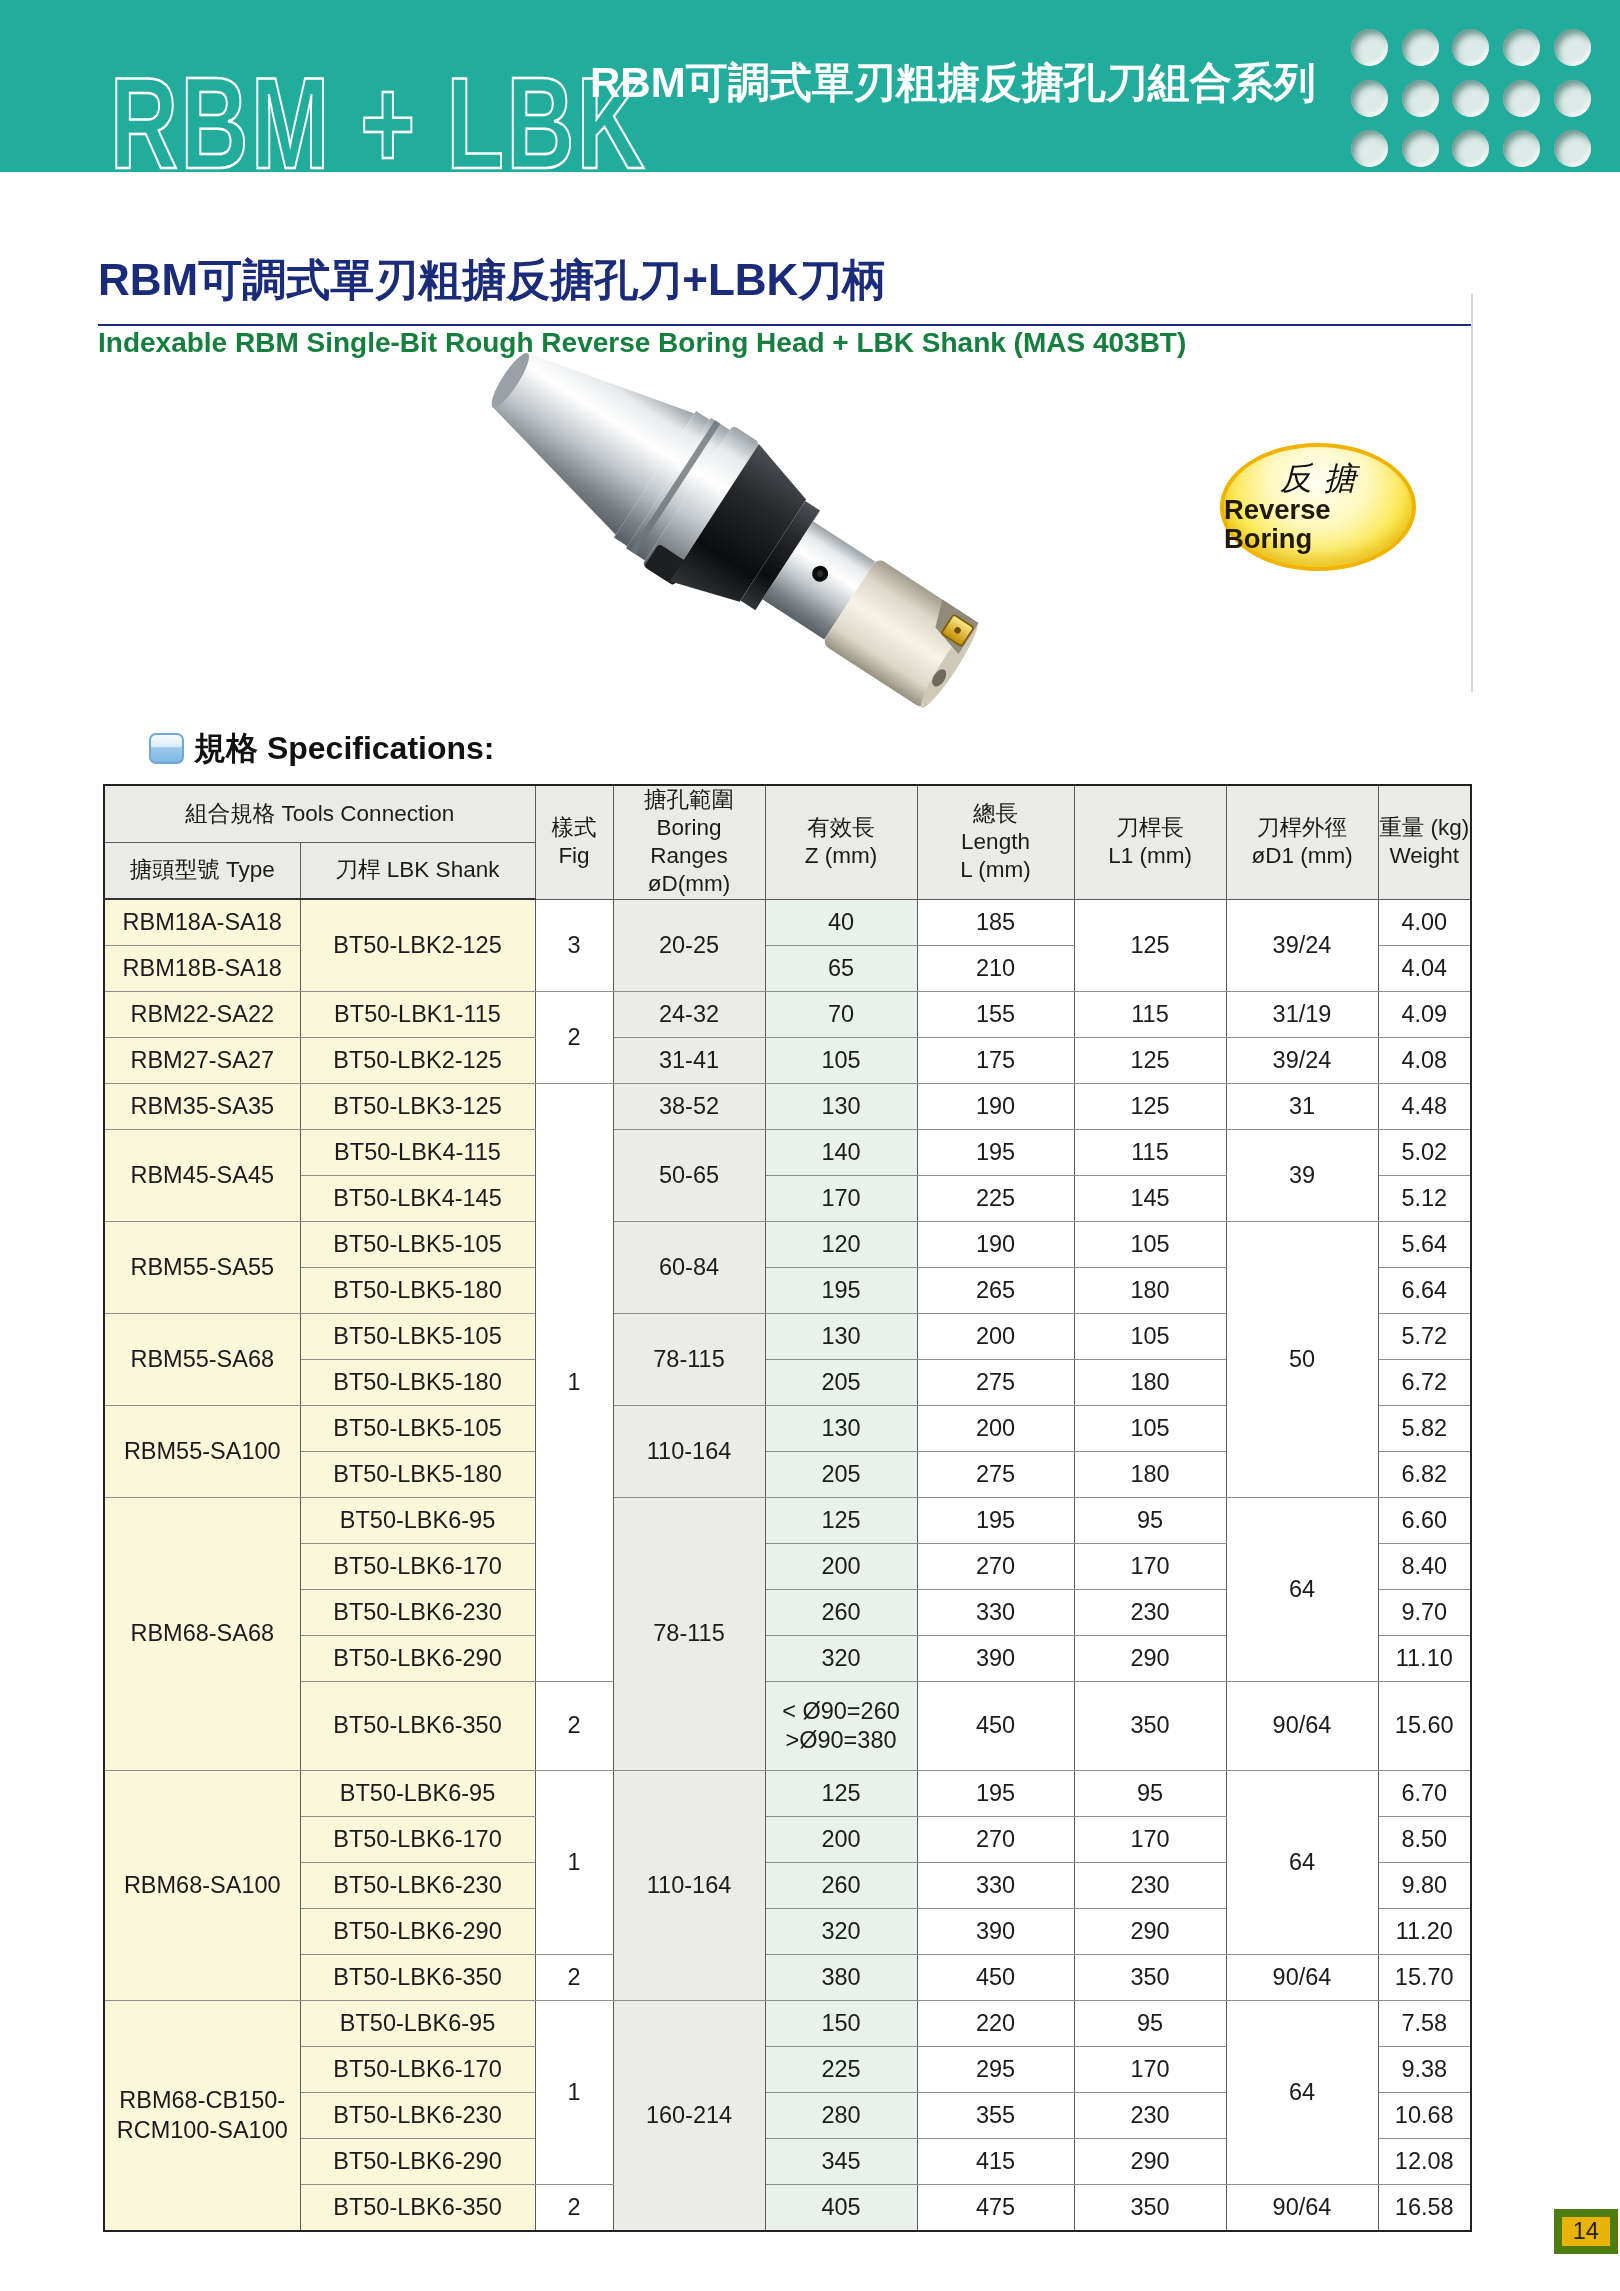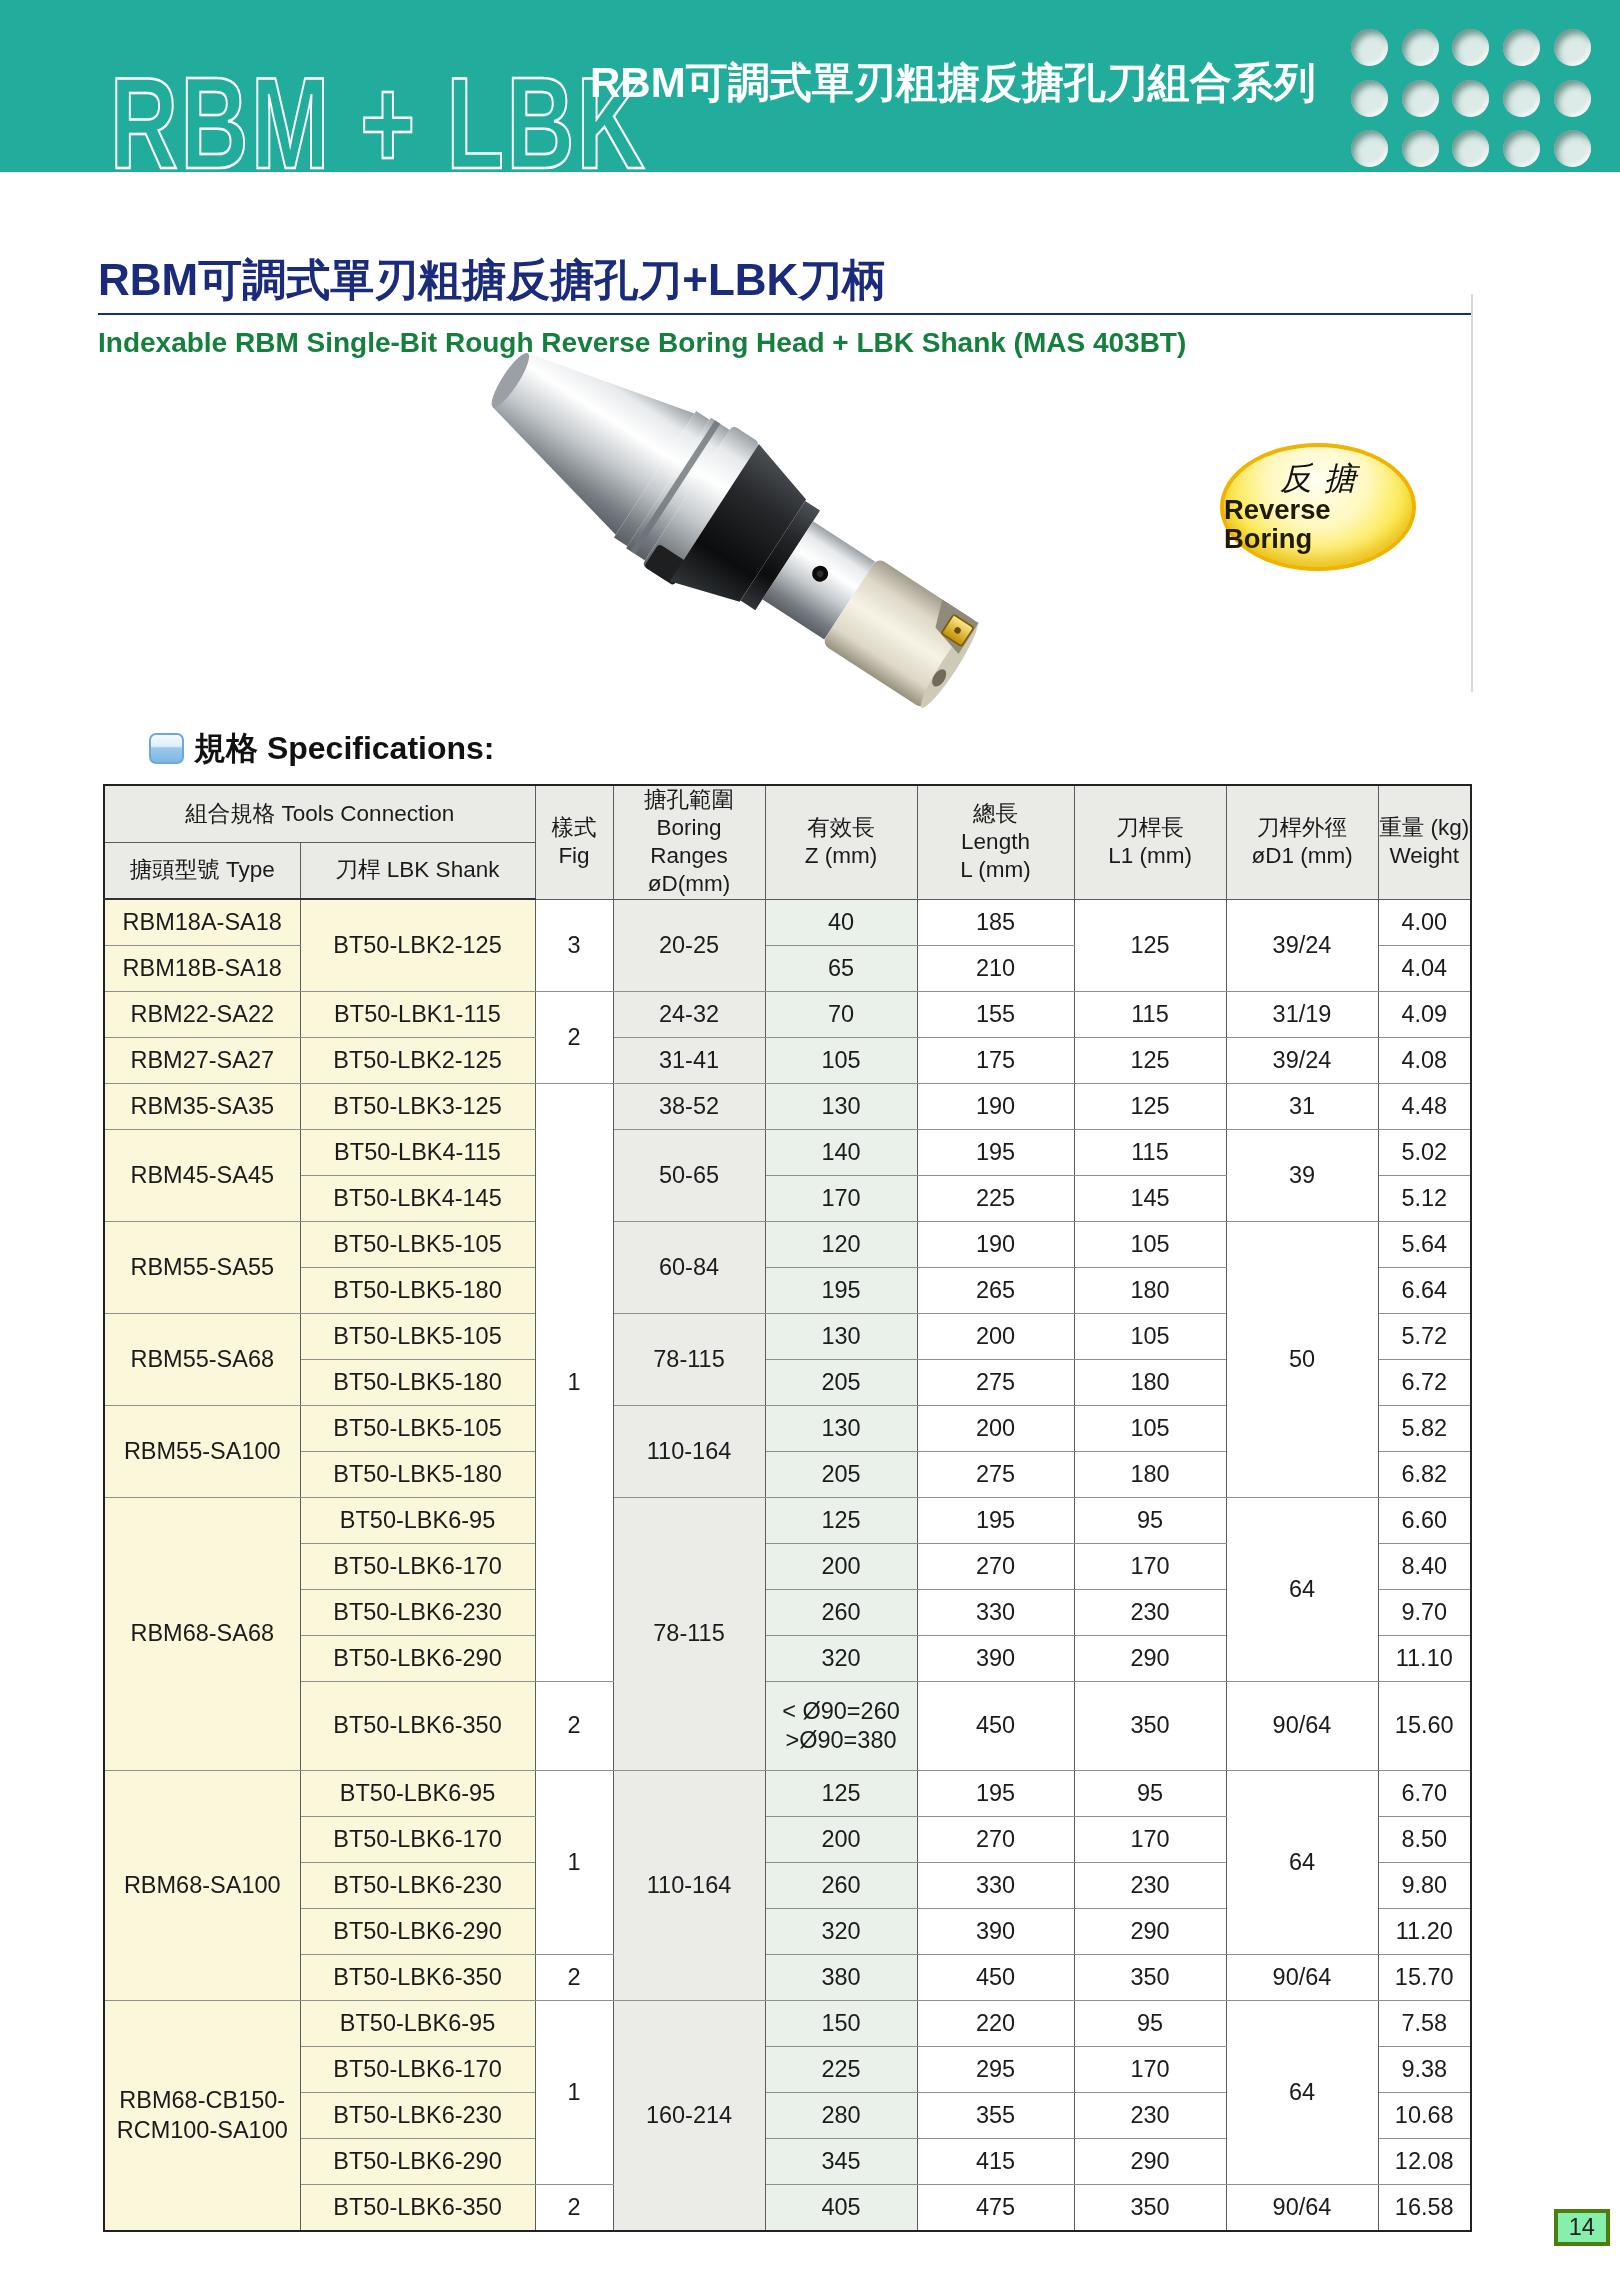--- a/index.html
+++ b/index.html
@@ -10,21 +10,21 @@
   .banner{position:absolute;left:0;top:0;width:1620px;height:172px;background:#21AC9C;}
   .logo{position:absolute;left:110px;top:59px;font-size:147px;font-weight:bold;line-height:1;
         color:#fff;-webkit-text-fill-color:transparent;-webkit-text-stroke:2.9px #ffffff;
         transform:scale(0.64,0.88);transform-origin:left top;letter-spacing:3.9px;white-space:nowrap;}
   .banner-title{position:absolute;left:590px;top:55px;font-size:42px;font-weight:bold;color:#ffffff;white-space:nowrap;text-align:center;}
   .dots{position:absolute;left:1351px;top:29px;display:grid;grid-template-columns:repeat(5,37px);grid-gap:13.7px;}
   .dot{width:37px;height:37px;border-radius:50%;background:#DCEBE7;
        box-shadow:inset 3.9px 4.9px 5.9px rgba(0,70,60,.5), inset -2px -2.9px 3.9px rgba(255,255,255,.75);}
 
   
-  .sec-title-wrap{position:absolute;left:98px;top:251px;width:1375px;border-bottom:2.9px solid #1B2B7B;padding-bottom:3px;}
+  .sec-title-wrap{position:absolute;left:98px;top:251px;width:1375px;border-bottom:2.9px solid #1B2B7B;padding-bottom:14px;}
   .sec-title{font-size:44px;font-weight:bold;color:#1B2B7B;white-space:nowrap;}
   .sec-sub{position:absolute;left:98px;top:327px;font-size:28px;font-weight:bold;color:#15803d;white-space:nowrap;}
 
   
   .photo{position:absolute;left:461px;top:343px;width:686px;height:372px;}
   .right-rule{position:absolute;left:1471px;top:294px;width:2px;height:398px;background:#d8d8d8;}
 
   
   .badge{position:absolute;left:1220px;top:443px;width:188px;height:120px;border-radius:50%;
          background:radial-gradient(ellipse at 50% 28%, #FFFEF2 0%, #FFF8BE 38%, #FBE84A 68%, #F2CE00 100%);
@@ -51,21 +51,21 @@
   td.c-type{background:#FBF7DA;text-align:left;padding-left:21.6px;font-size:22.5px;line-height:1.7;margin-top:31px;}
   td.c-shank{background:#FBF7DA;text-align:left;padding-left:25.5px;font-size:22.5px;}
   td.c-fig{background:#fff;}
   td.c-range{background:#EBEBE8;}
   td.c-z{background:#E9F1EA;}
   td.c-l,td.c-l1,td.c-d1,td.c-w{background:#fff;}
   td.al-left{text-align:left;padding-left:13.7px;line-height:1.55;}
   td.ge{border-bottom:2.9px solid #4a4a4a;}
 
   
-  .pageno{position:absolute;left:1554px;top:2209px;border:4px solid #4d7c0f;padding:1px 10.8px;font-size:23.5px;color:#222;background:#86efac;}
+  .pageno{position:absolute;left:1554px;top:2209px;border:8px solid #4d7c0f;padding:1px 10.8px;font-size:23.5px;color:#222;background:#eab308;}
 </style>
 </head>
 <body>
 
 <div id="page">
 
   <div class="banner">
     <div class="logo">RBM + LBK</div>
     <div class="banner-title">RBM可調式單刃粗搪反搪孔刀組合系列</div>
     <div class="dots">

